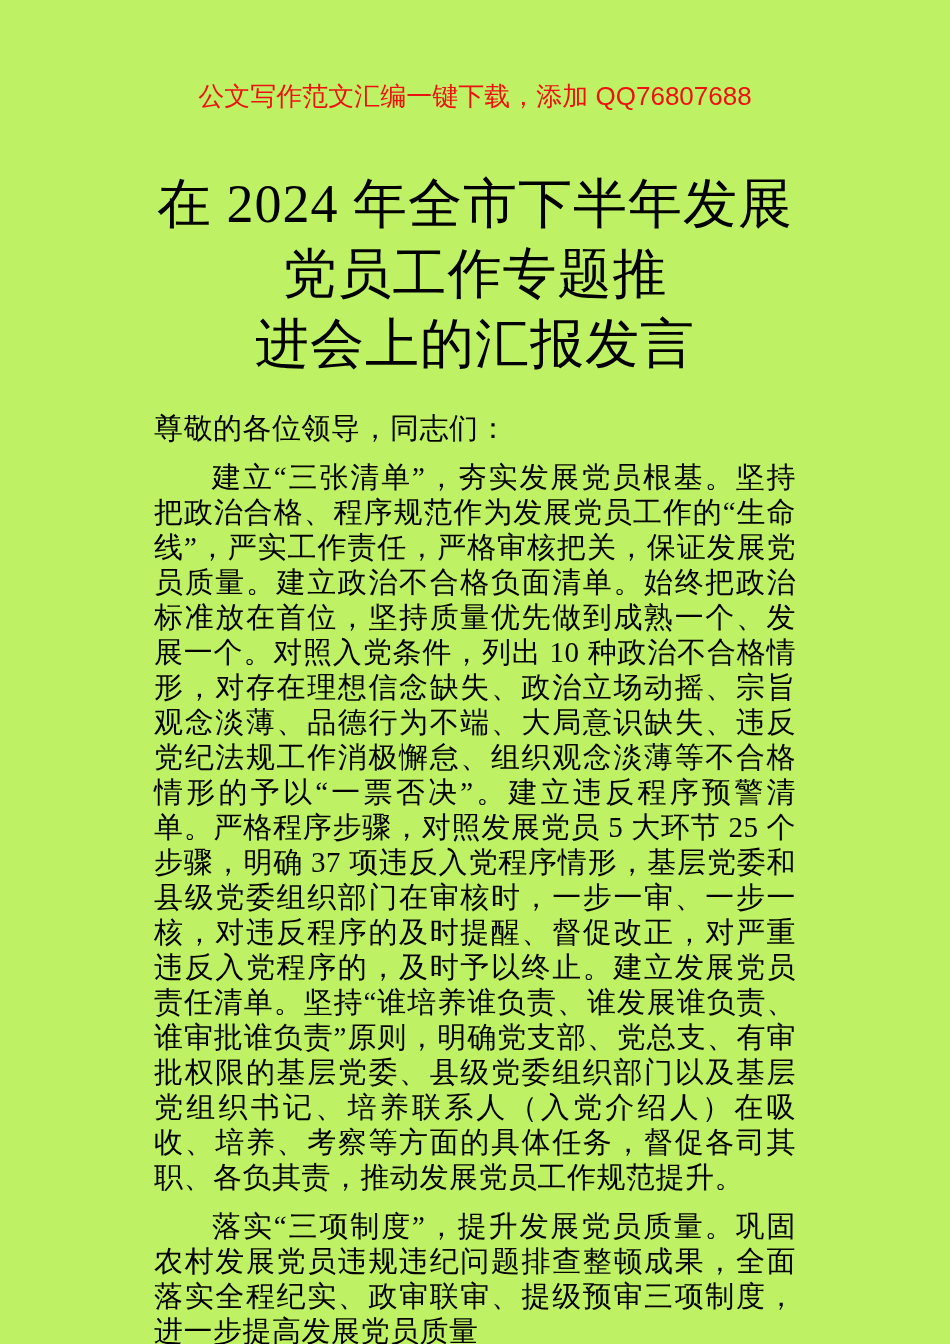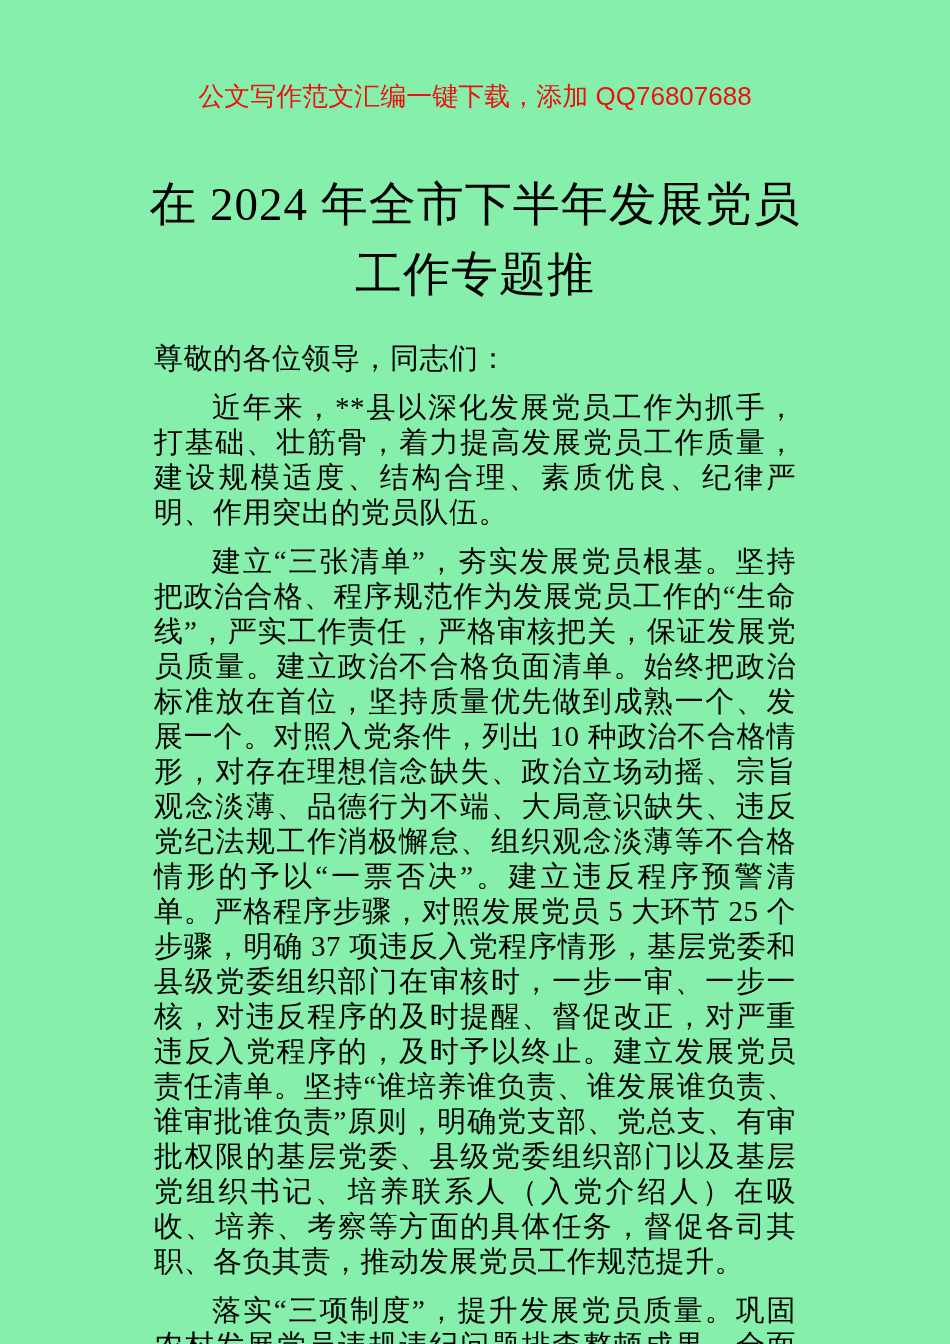--- a/index.html
+++ b/index.html
@@ -24,21 +24,21 @@
     padding-top: 83px;
     text-align: center;
     font-size: 26px;
     line-height: 27px;
     font-family: "Liberation Sans", "DejaVu Sans", sans-serif;
     white-space: nowrap;
   }
   .doc-title {
     margin-top: 59px;
     text-align: center;
-    font-size: 47px;
+    font-size: 54px;
     line-height: 70px;
     font-weight: 400;
     letter-spacing: 1px;
   }
   .doc-body {
     margin-top: 32px;
     font-size: 29px;
     line-height: 35px;
     text-align: justify;
     letter-spacing: 0.5px;
@@ -50,32 +50,32 @@
   .doc-body p.indent {
     text-indent: 58px;
   }
   .lead {
     font-weight: 400;
   }
 </style>
 </head>
 <body>
 
-<div class="page" style="background: #86efac; color: rgb(0, 0, 0);">
+<div class="page" style="background: #bef264; color: rgb(0, 0, 0);">
   <div class="content">
 
     <div class="ad-line" style="color: rgb(238, 17, 17);">公文写作范文汇编一键下载，添加 QQ76807688</div>
 
     <div class="doc-title">
       <div>在 2024 年全市下半年发展党员工作专题推</div>
+      <div>进会上的汇报发言</div>
     </div>
 
     <div class="doc-body">
       <p>尊敬的各位领导，同志们：</p>
       <div id="paragraphs">
-          <p class="indent"><span>近年来，**县以深化发展党员工作为抓手，打基础、壮筋骨，着力提高发展党员工作质量，建设规模适度、结构合理、素质优良、纪律严明、作用突出的党员队伍。</span></p>
           <p class="indent"><span class="lead">建立“三张清单”，夯实发展党员根基。</span><span>坚持把政治合格、程序规范作为发展党员工作的“生命线”，严实工作责任，严格审核把关，保证发展党员质量。建立政治不合格负面清单。始终把政治标准放在首位，坚持质量优先做到成熟一个、发展一个。对照入党条件，列出 10 种政治不合格情形，对存在理想信念缺失、政治立场动摇、宗旨观念淡薄、品德行为不端、大局意识缺失、违反党纪法规工作消极懈怠、组织观念淡薄等不合格情形的予以“一票否决”。建立违反程序预警清单。严格程序步骤，对照发展党员 5 大环节 25 个步骤，明确 37 项违反入党程序情形，基层党委和县级党委组织部门在审核时，一步一审、一步一核，对违反程序的及时提醒、督促改正，对严重违反入党程序的，及时予以终止。建立发展党员责任清单。坚持“谁培养谁负责、谁发展谁负责、谁审批谁负责”原则，明确党支部、党总支、有审批权限的基层党委、县级党委组织部门以及基层党组织书记、培养联系人（入党介绍人）在吸收、培养、考察等方面的具体任务，督促各司其职、各负其责，推动发展党员工作规范提升。</span></p>
           <p class="indent"><span class="lead">落实“三项制度”，提升发展党员质量。</span><span>巩固农村发展党员违规违纪问题排查整顿成果，全面落实全程纪实、政审联审、提级预审三项制度，进一步提高发展党员质量</span></p>
         </div>
     </div>
 
   </div>
 </div>
 
 </body></html>

